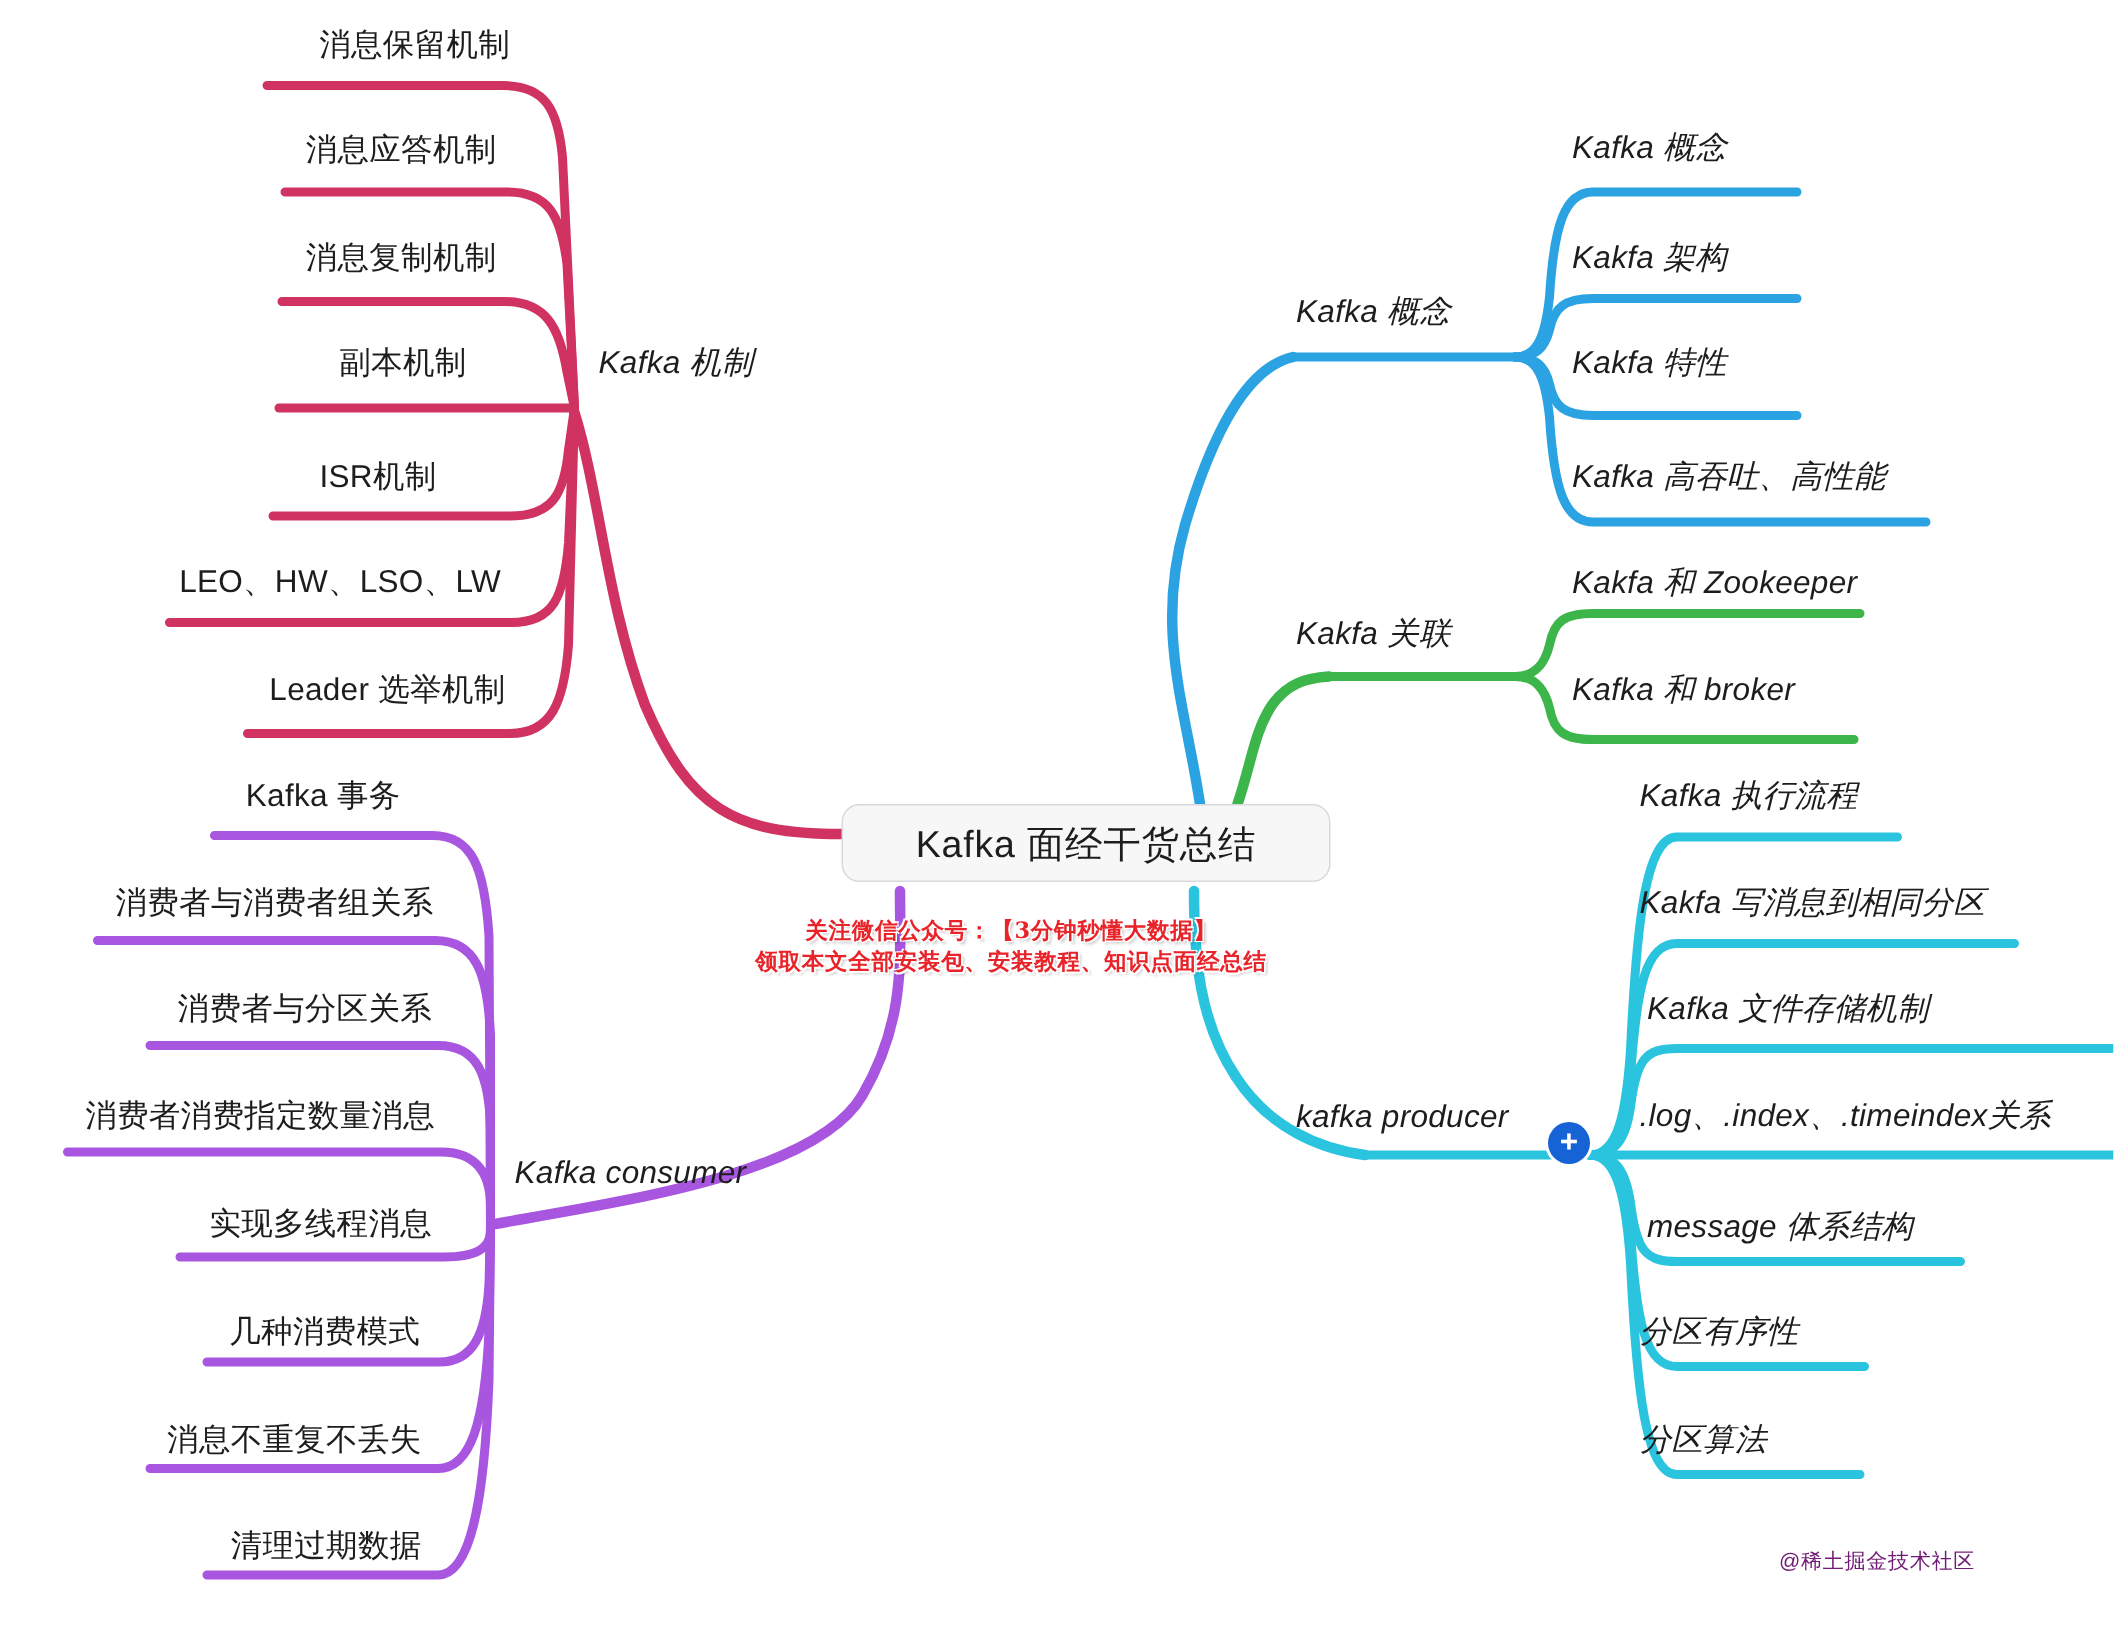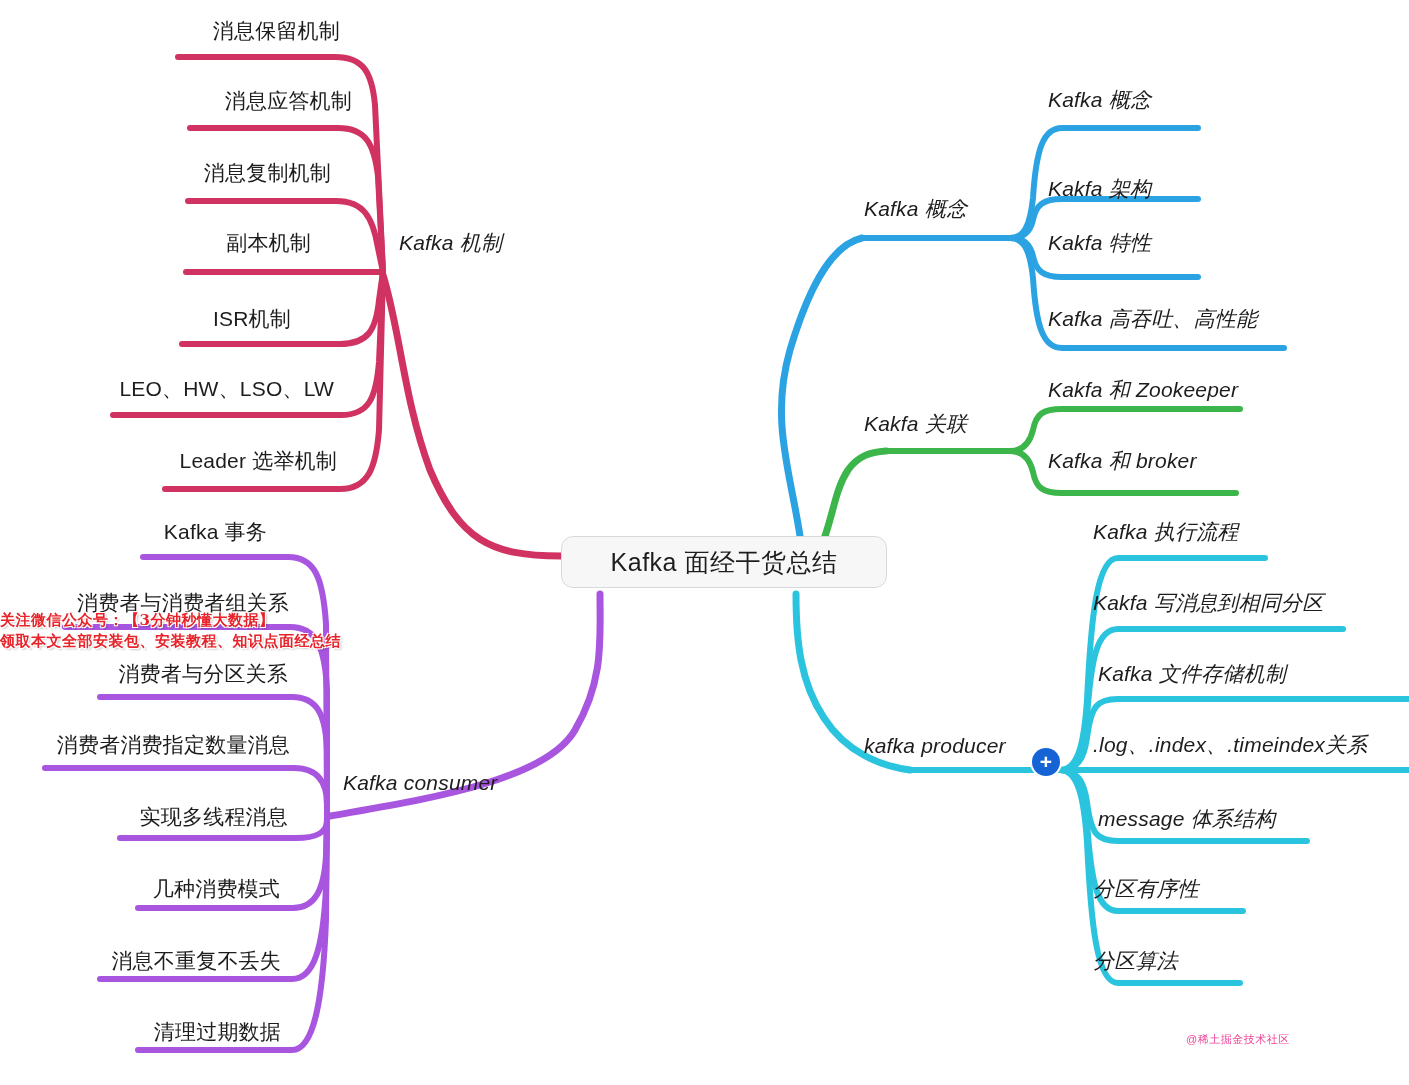--- a/index.html
+++ b/index.html
@@ -54,21 +54,21 @@
     color: #1d1d1f;
     white-space: nowrap;
     letter-spacing: 0.5px;
   }
 
   #promo {
     position: absolute;
     left: 0;
     top: 610px;
     width: 1348px;
-    text-align: left;
+    text-align: center;
     z-index: 7;
     pointer-events: none;
   }
   #promo .pline {
     font-family: "DejaVu Serif", "Liberation Serif", serif;
     font-weight: bold;
     font-size: 15px;
     color: #e8232a;
     line-height: 21px;
     letter-spacing: 0.5px;
@@ -100,22 +100,22 @@
     font-size: 21px;
     font-weight: bold;
     line-height: 1;
     margin-top: -2px;
   }
 
   #watermark {
     position: absolute;
     left: 1186px;
     top: 1032px;
-    font-size: 11px;
-    color: #ec4899;
+    font-size: 14px;
+    color: #701a75;
     white-space: nowrap;
     letter-spacing: 0.5px;
   }
 </style>
 </head>
 <body>
 
 <div id="canvas">
 
   <svg id="wires" viewBox="0 0 1409 1085" xmlns="http://www.w3.org/2000/svg">
@@ -176,41 +176,41 @@
       <path d="M1060,770 C1078,770 1084,750 1087,718 C1091,658 1097,629 1118,629 L1343,629"></path>
       <path d="M1060,770 C1078,770 1084,758 1087,738 C1091,706 1097,699 1118,699 L1409,699"></path>
       <path d="M1060,770 L1409,770"></path>
       <path d="M1060,770 C1078,770 1084,782 1087,802 C1091,834 1097,841 1118,841 L1307,841"></path>
       <path d="M1060,770 C1078,770 1084,790 1087,822 C1091,882 1097,911 1118,911 L1243,911"></path>
       <path d="M1060,770 C1078,770 1084,798 1087,842 C1091,926 1097,983 1118,983 L1240,983"></path>
     </g>
   </svg>
 
   <div class="node-label right-anchor" style="left:340px; top:30px;">消息保留机制</div>
-  <div class="node-label right-anchor" style="left:352px; top:100px;text-align:center;">消息应答机制</div>
+  <div class="node-label right-anchor" style="left:331px; top:100px;text-align:center;">消息应答机制</div>
   <div class="node-label right-anchor" style="left:331px; top:172px;text-align:center;">消息复制机制</div>
   <div class="node-label right-anchor" style="left:311px; top:242px;">副本机制</div>
   <div class="node-label right-anchor" style="left:291px; top:318px;">ISR机制</div>
   <div class="node-label right-anchor" style="left:334px; top:388px;">LEO、HW、LSO、LW</div>
   <div class="node-label right-anchor" style="left:337px; top:460px;">Leader 选举机制</div>
   <div class="node-label left-anchor" style="left:399px; top:242px;">Kafka 机制</div>
 
   <div class="node-label right-anchor" style="left:267px; top:531px;">Kafka 事务</div>
   <div class="node-label right-anchor" style="left:289px; top:602px;">消费者与消费者组关系</div>
   <div class="node-label right-anchor" style="left:288px; top:673px;">消费者与分区关系</div>
   <div class="node-label right-anchor" style="left:290px; top:744px;">消费者消费指定数量消息</div>
   <div class="node-label right-anchor" style="left:288px; top:816px;">实现多线程消息</div>
   <div class="node-label right-anchor" style="left:280px; top:888px;">几种消费模式</div>
   <div class="node-label right-anchor" style="left:281px; top:960px;">消息不重复不丢失</div>
   <div class="node-label right-anchor" style="left:281px; top:1031px;">清理过期数据</div>
   <div class="node-label left-anchor" style="left:343px; top:782px;">Kafka consumer</div>
 
   <div class="node-label left-anchor" style="left:864px; top:208px;">Kafka 概念</div>
   <div class="node-label left-anchor" style="left:1048px; top:99px;">Kafka 概念</div>
-  <div class="node-label left-anchor" style="left:1048px; top:188px;">Kakfa 架构</div>
+  <div class="node-label left-anchor" style="left:1048px; top:172px;">Kakfa 架构</div>
   <div class="node-label left-anchor" style="left:1048px; top:242px;">Kakfa 特性</div>
   <div class="node-label left-anchor" style="left:1048px; top:318px;">Kafka 高吞吐、高性能</div>
 
   <div class="node-label left-anchor" style="left:864px; top:423px;">Kakfa 关联</div>
   <div class="node-label left-anchor" style="left:1048px; top:389px;">Kakfa 和 Zookeeper</div>
   <div class="node-label left-anchor" style="left:1048px; top:460px;">Kafka 和 broker</div>
 
   <div class="node-label left-anchor" style="left:864px; top:745px;">kafka producer</div>
   <div class="node-label left-anchor" style="left:1093px; top:531px;">Kafka 执行流程</div>
   <div class="node-label left-anchor" style="left:1093px; top:602px;">Kakfa 写消息到相同分区</div>

